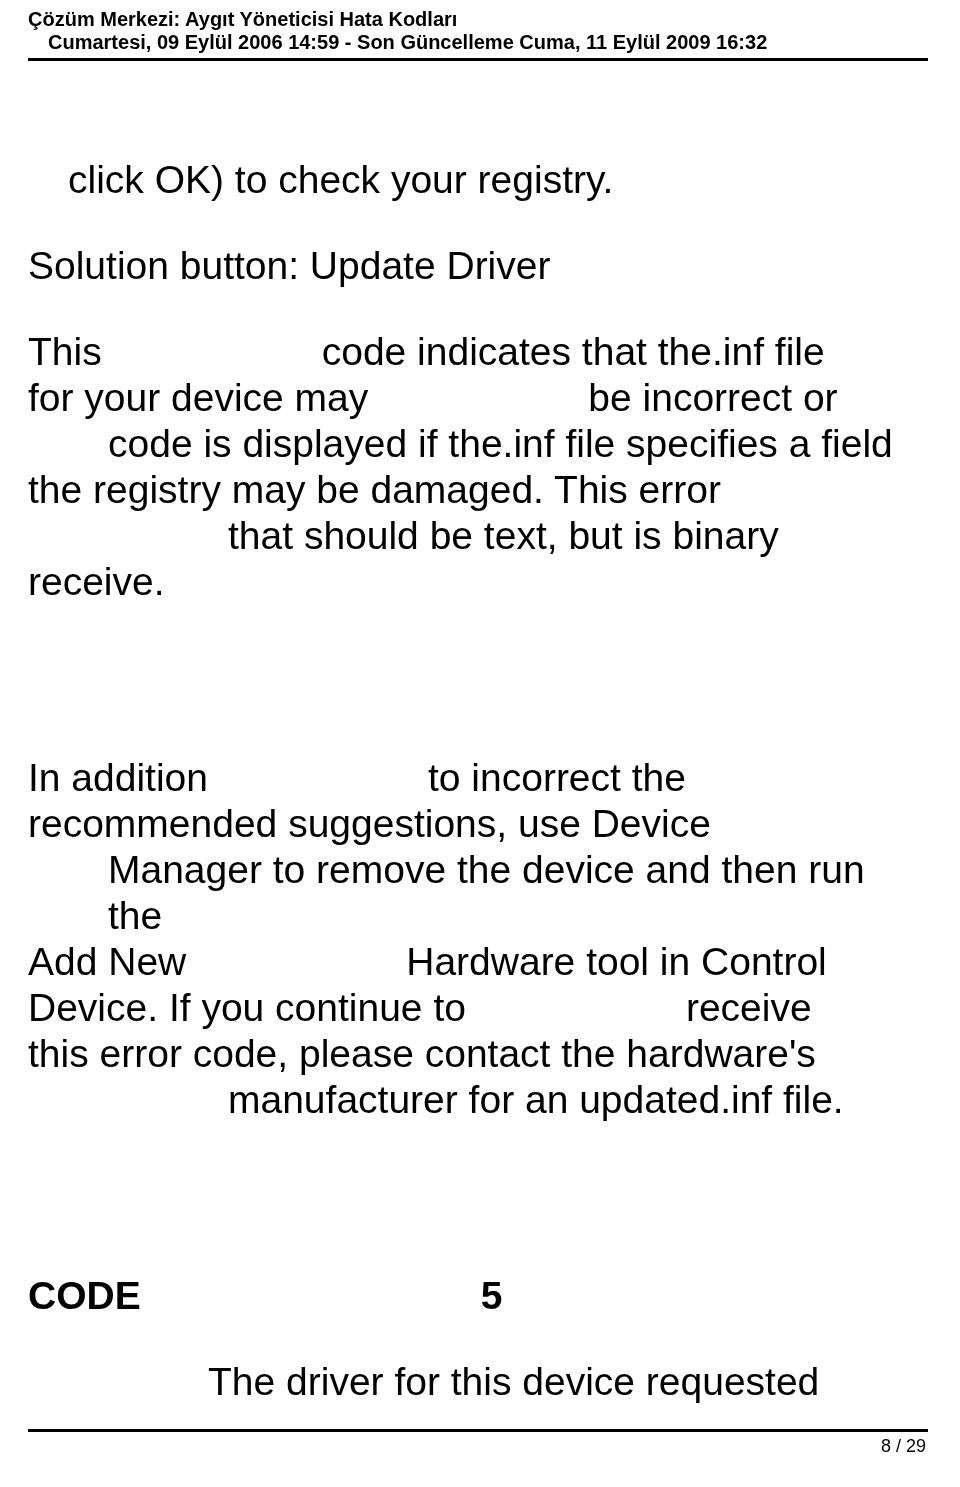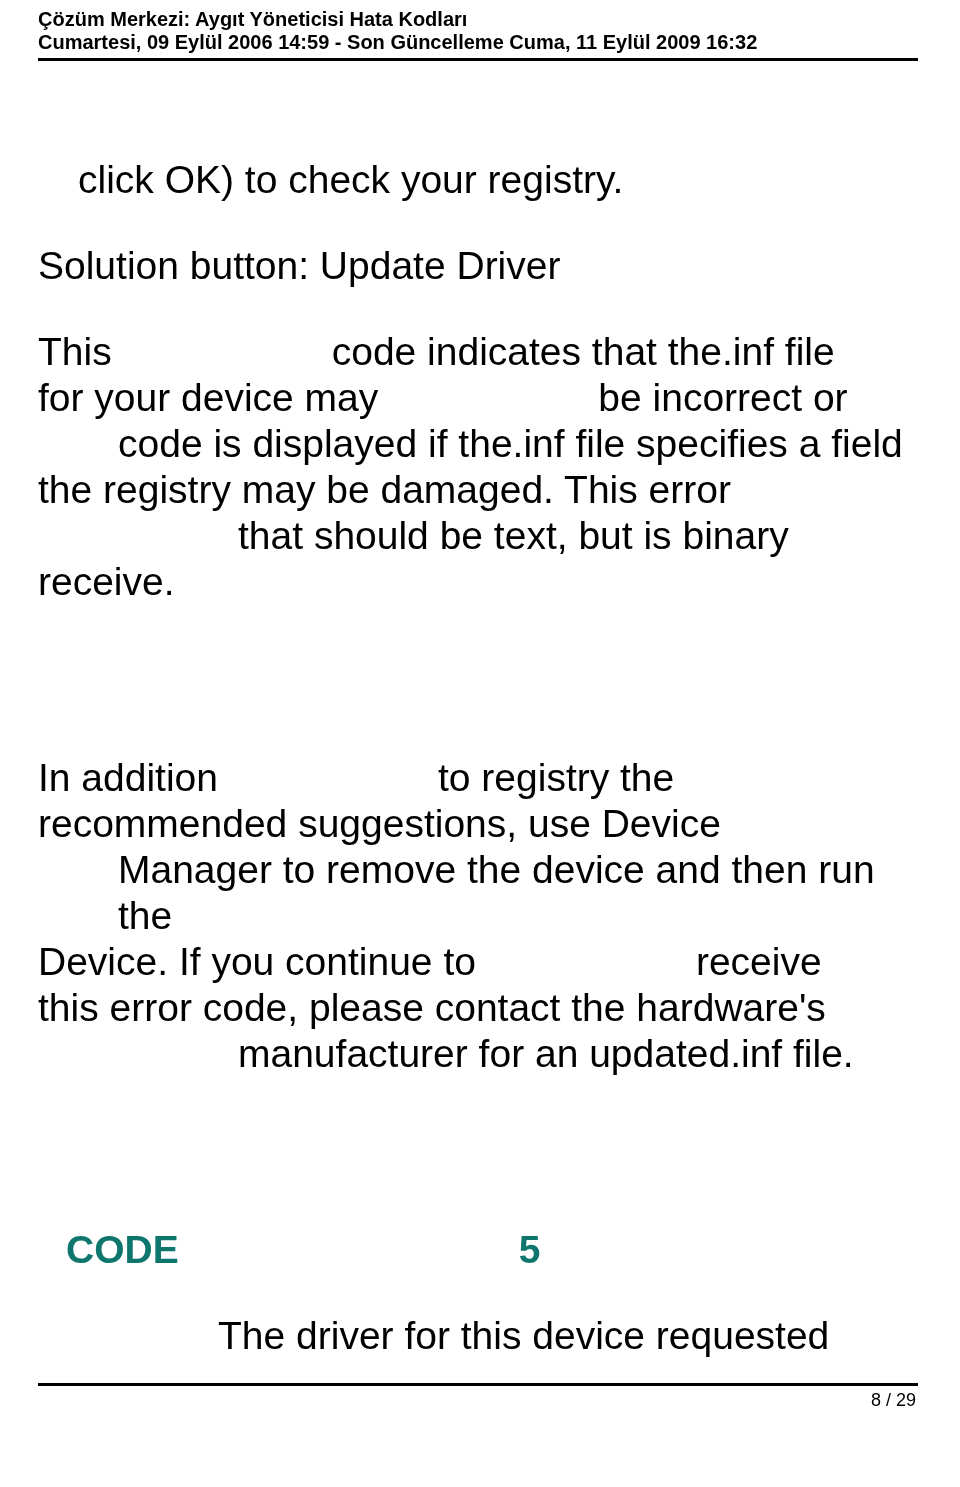--- a/index.html
+++ b/index.html
@@ -1,29 +1,29 @@
 <!DOCTYPE html>
 <html><head>
 <meta charset="utf-8">
 <style>
   * { margin: 0; padding: 0; box-sizing: border-box; }
   html, body { width: 960px; min-height: 1487px; background: #fff; font-family: Arial, Helvetica, sans-serif; }
-  .page { width: 956px; min-height: 1487px; padding: 0 38px; position: relative; }
+  .page { width: 956px; min-height: 1487px; padding: 0 28px; position: relative; }
   .header-block { padding-top: 8px; }
   .header-title { font-size: 20px; font-weight: bold; color: #000; }
-  .header-dates { font-size: 20px; font-weight: bold; color: #000; }
+  .header-dates { font-size: 20px; font-weight: bold; color: #000; margin-left: 20px; }
   .rule { border: none; border-top: 3px solid #000; margin: 4px 0 0 0; }
   .body-text { font-size: 39px; line-height: 1.18; color: #000000; }
   .indent1 { padding-left: 40px; }
   .indent2 { padding-left: 80px; }
   .indent3 { padding-left: 200px; }
   .gap-med { margin-top: 40px; }
   .gap-lg  { margin-top: 96px; }
   .gap-xl  { margin-top: 150px; }
-  .blue { color: #0f766e; margin-left: 28px; }
+  .blue { color: #000000; }
   .bold { font-weight: bold; }
   .footer-rule { border: none; border-top: 3px solid #000; margin-top: 24px; }
   .footer-num { font-size: 18px; text-align: right; padding: 4px 2px 0 0; }
   .pad-wide { display:inline-block; width: 220px; }
   .pad-med  { display:inline-block; width: 180px; }
   .pad-code { display:inline-block; width: 340px; }
 </style>
 </head>
 <body>
 <div class="page">
@@ -43,24 +43,27 @@
 </div>
 <div class="body-text">
   <span>for your device may</span><span class="pad-wide"></span><span>be incorrect or</span>
 </div>
 <div class="body-text indent2">code is displayed if the.inf file specifies a field</div>
 <div class="body-text">the registry may be damaged. This error</div>
 <div class="body-text indent3">that should be text, but is binary</div>
 <div class="body-text">receive.</div>
 
 <div class="body-text gap-xl">
-  <span>In addition</span><span class="pad-wide"></span><span>to registry the</span>
+  <span>In addition</span><span class="pad-wide"></span><span>to incorrect the</span>
 </div>
 <div class="body-text">recommended suggestions, use Device</div>
 <div class="body-text indent2">Manager to remove the device and then run the</div>
+<div class="body-text">
+  <span>Add New</span><span class="pad-wide"></span><span>Hardware tool in Control</span>
+</div>
 <div class="body-text">
   <span>Device. If you continue to</span><span class="pad-wide"></span><span>receive</span>
 </div>
 <div class="body-text">this error code, please contact the hardware's</div>
 <div class="body-text indent3">manufacturer for an updated.inf file.</div>
 
 <div class="body-text blue bold gap-xl">
   <span>CODE</span><span class="pad-code"></span><span>5</span>
 </div>
 

